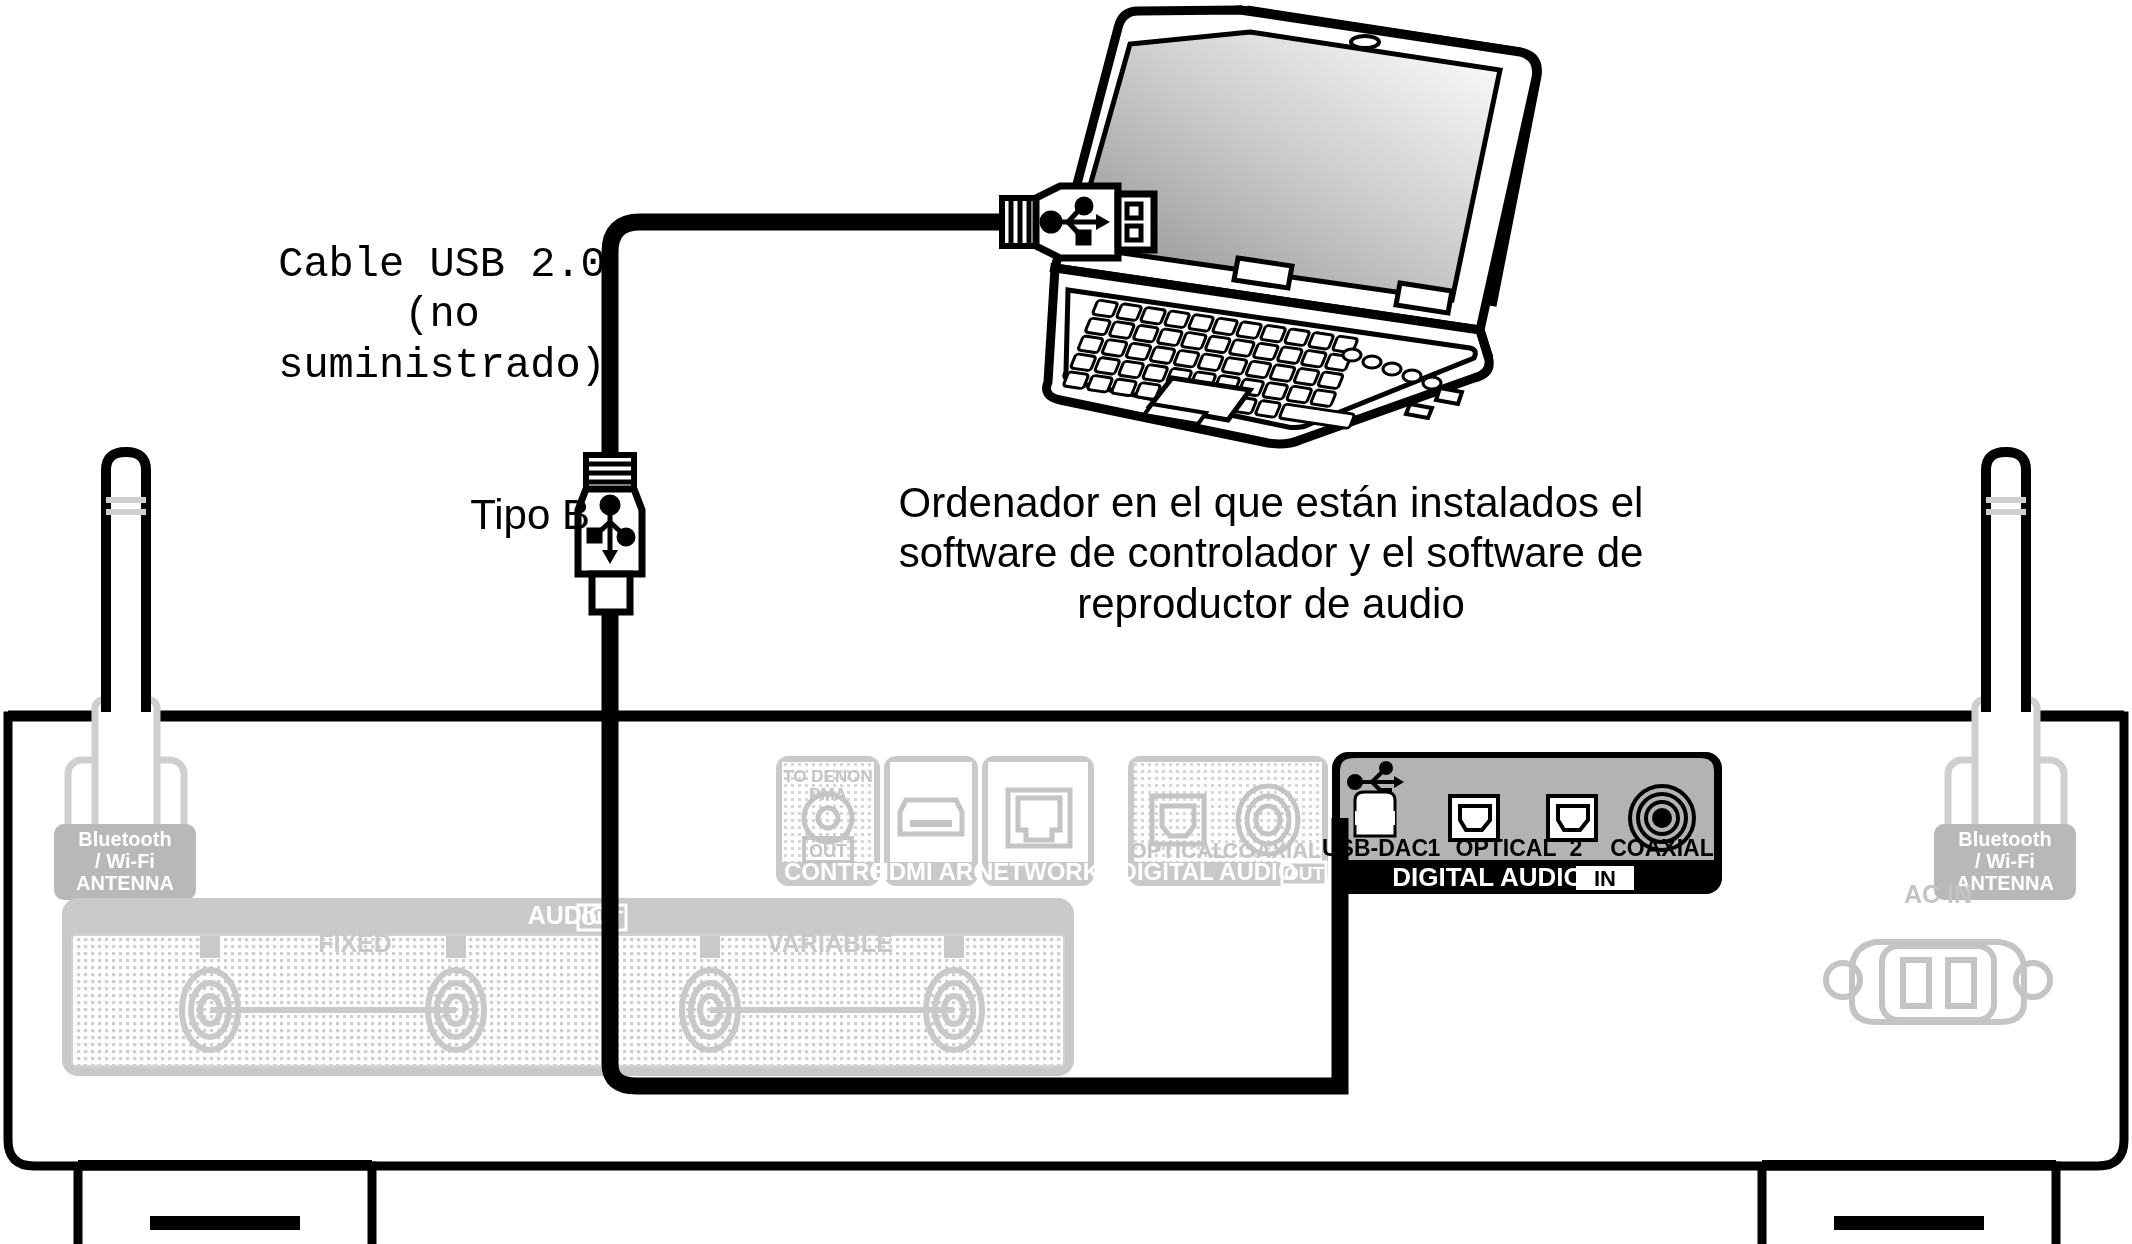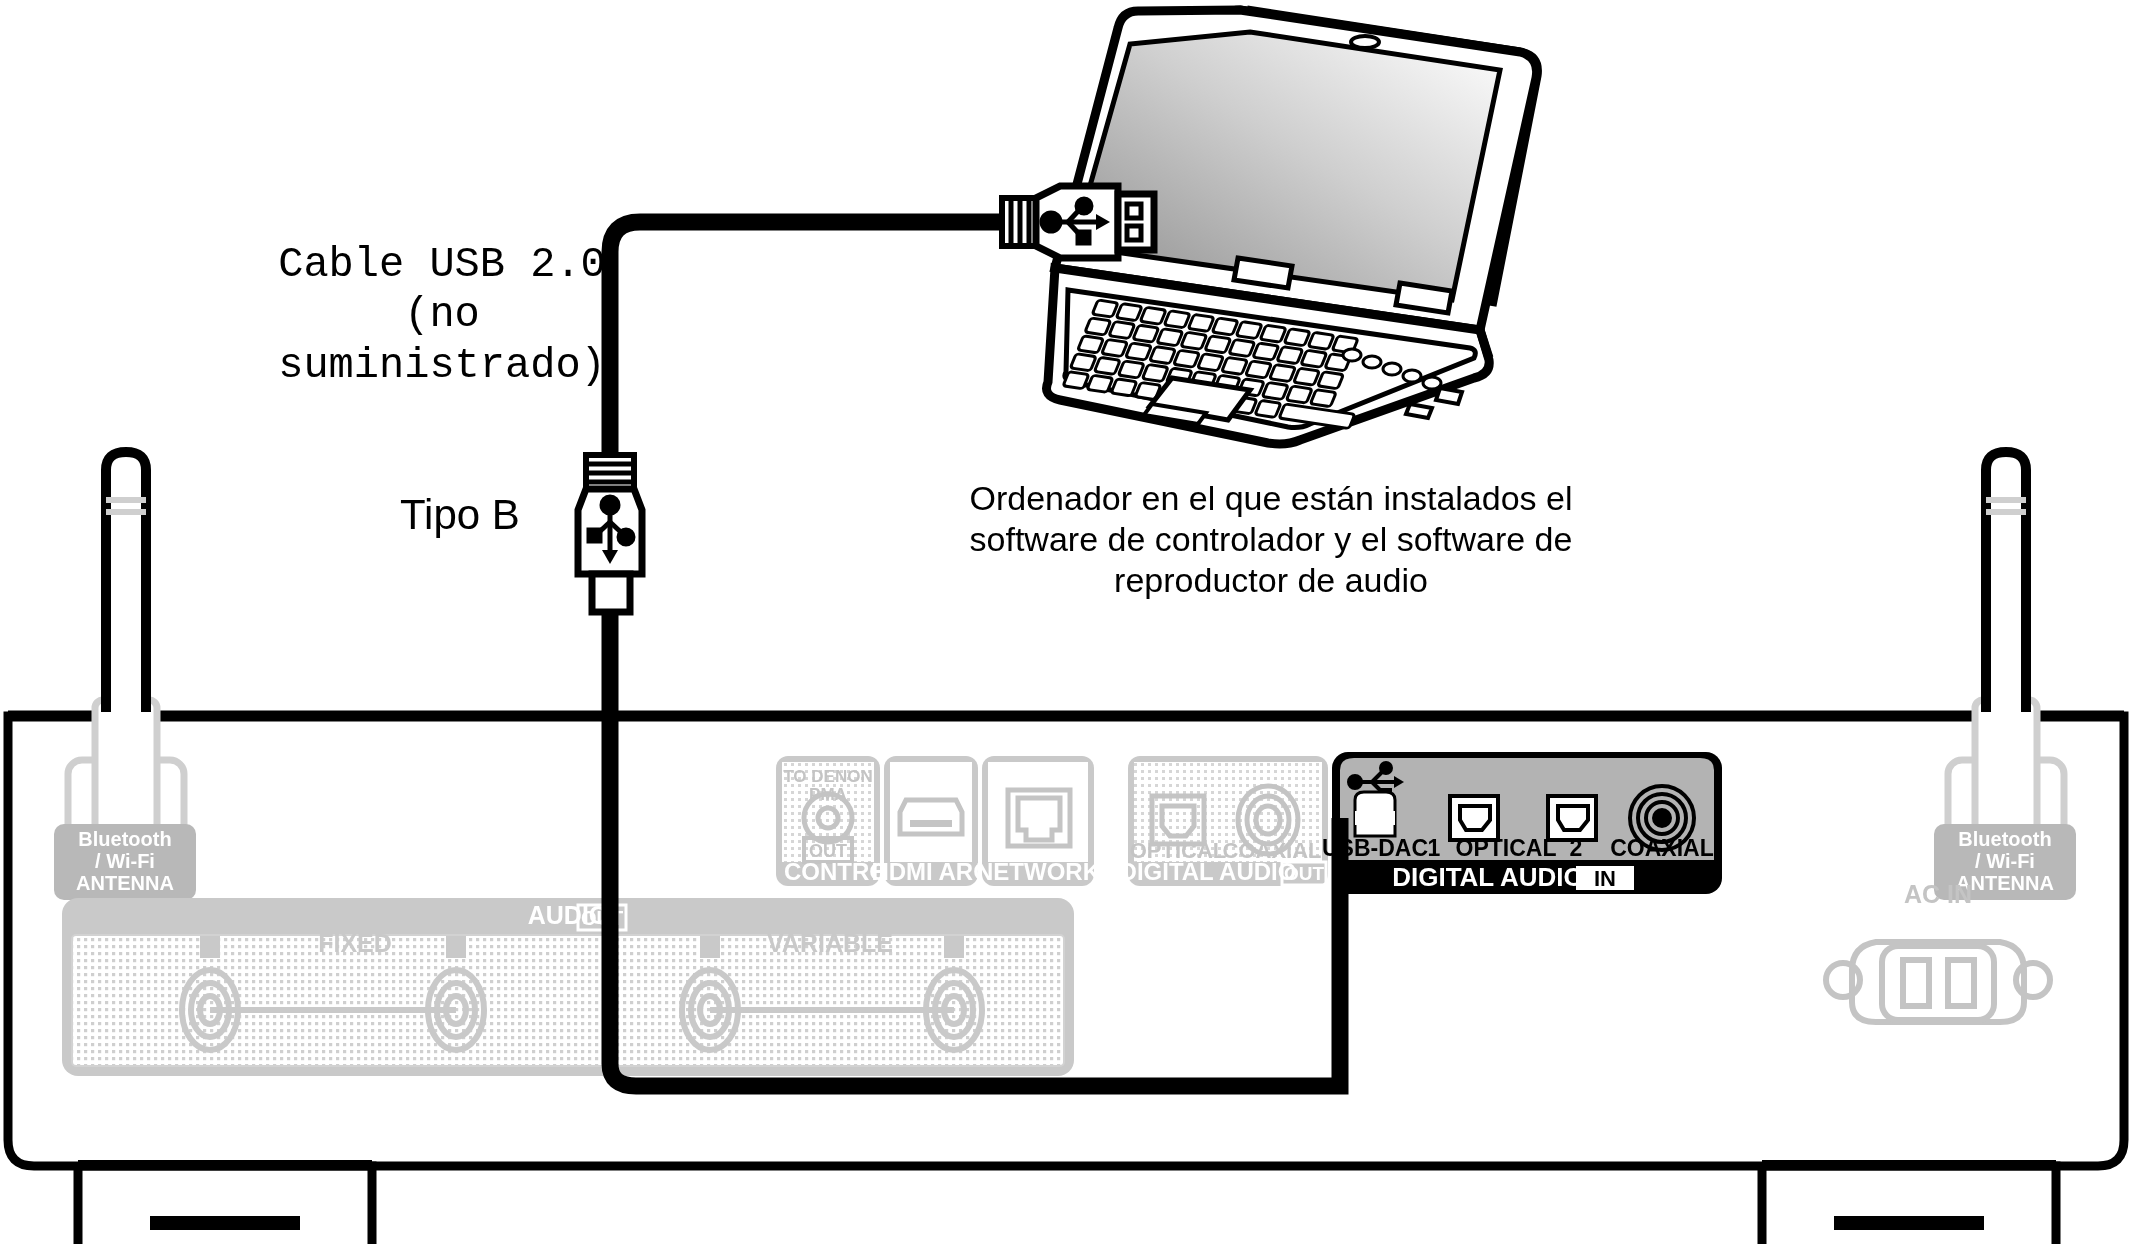--- a/index.html
+++ b/index.html
@@ -36,29 +36,29 @@
     top: 240px;
     width: 420px;
     text-align: center;
     font-size: 42px;
     font-family: Liberation Mono, monospace;
   }
   #typeb-label {
     left: 400px;
     top: 490px;
     width: 190px;
-    text-align: left;
+    text-align: right;
     font-size: 42px;
   }
   #computer-label {
     left: 866px;
     top: 478px;
     width: 810px;
     text-align: center;
-    font-size: 34px;
+    font-size: 42px;
   }
 </style>
 </head>
 <body>
 
 <div id="stage">
 
   <svg class="layer" viewBox="0 0 2132 1244">
     <defs>
       <linearGradient id="screenGrad" x1="0" y1="1" x2="1" y2="0">

